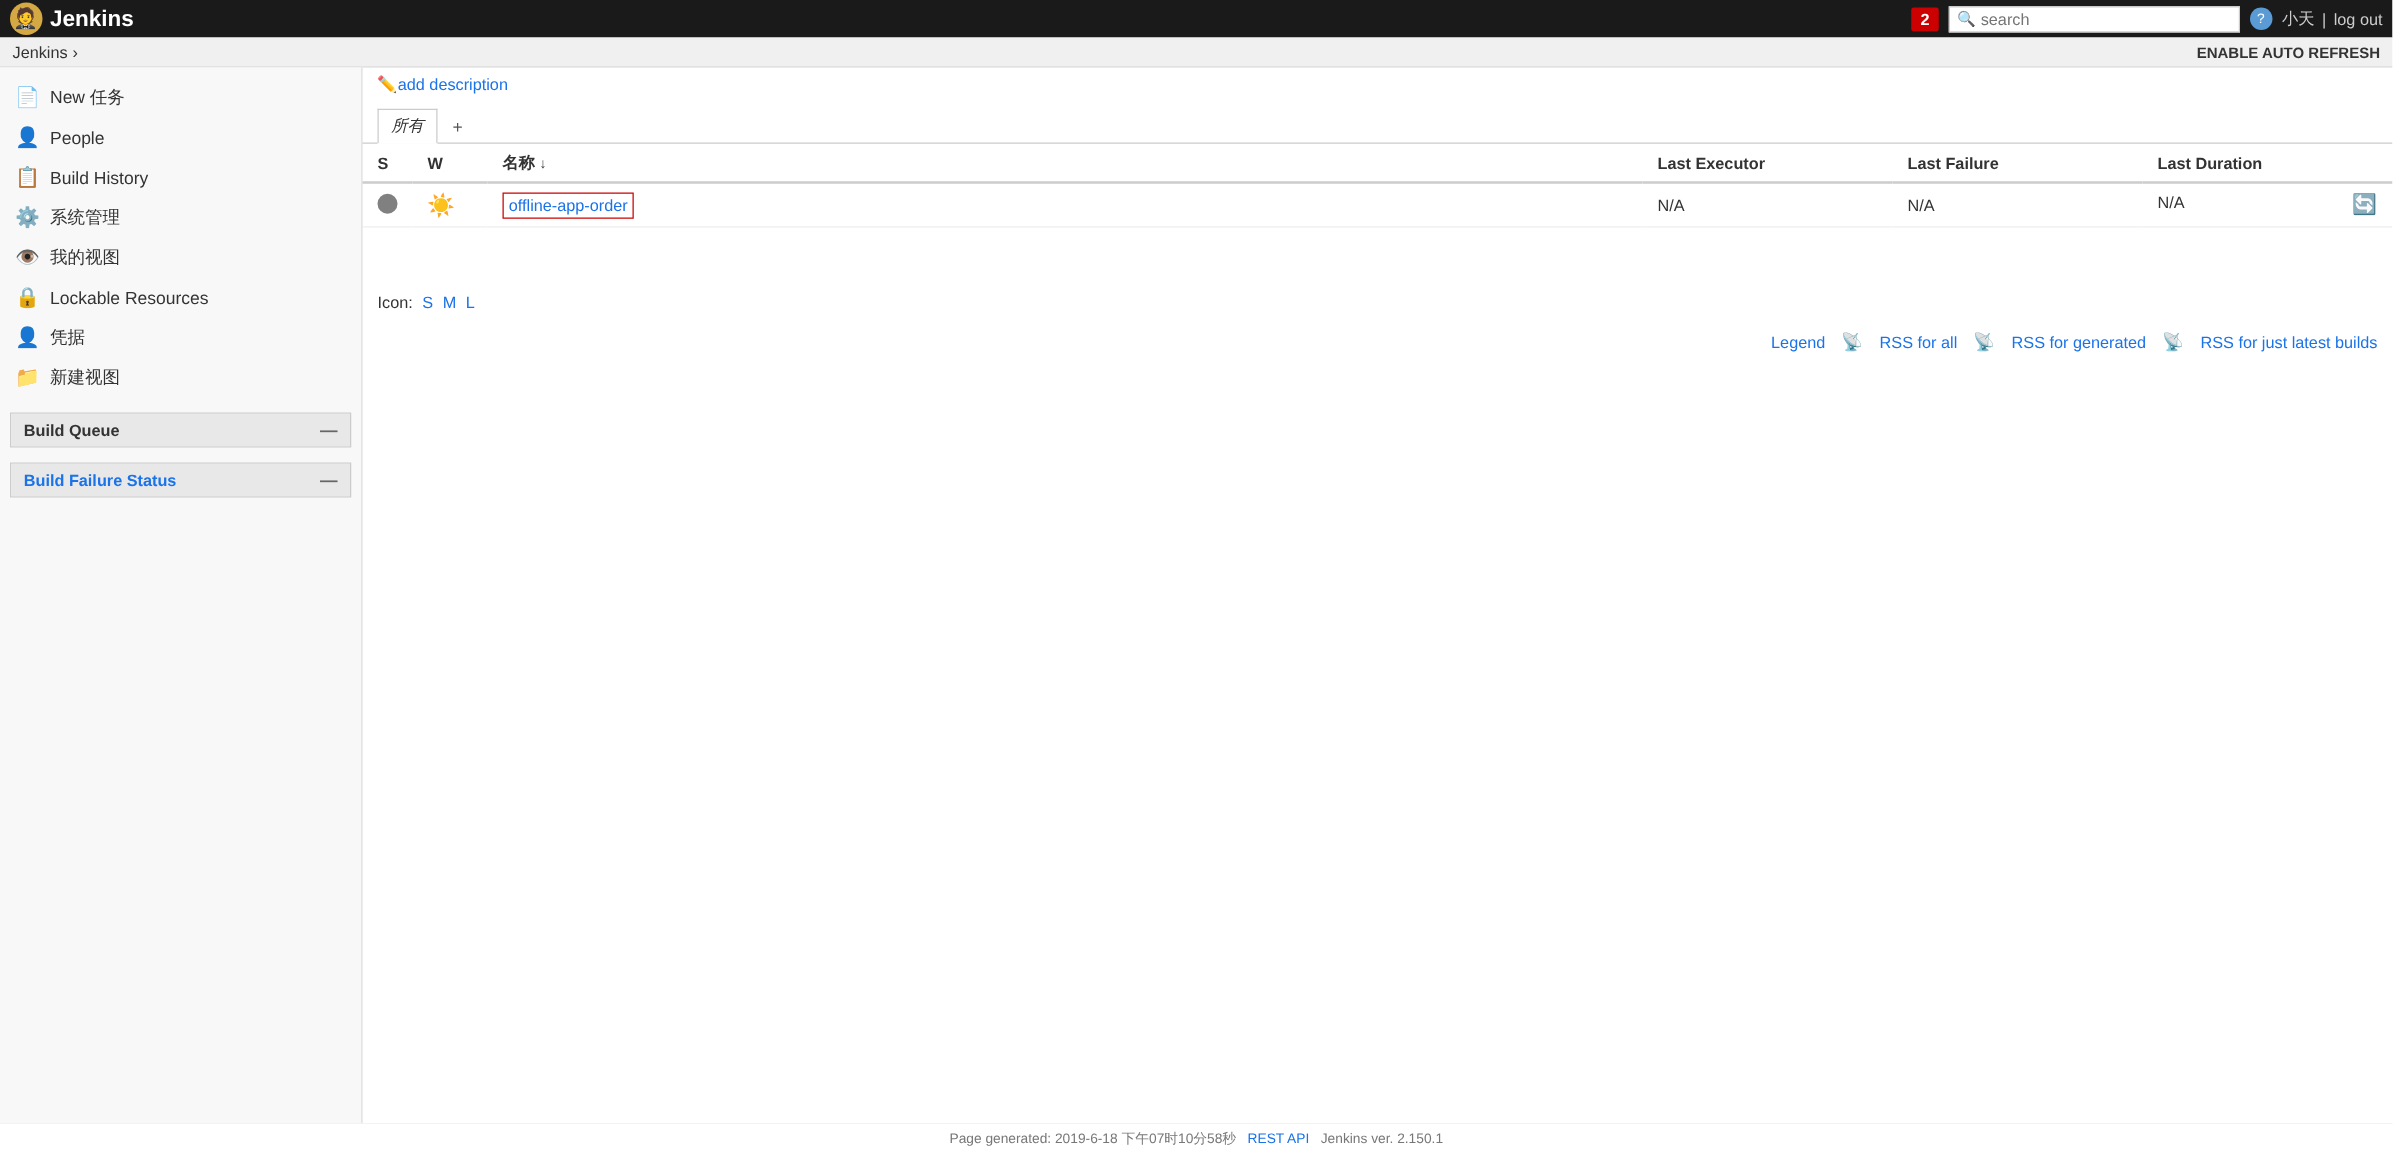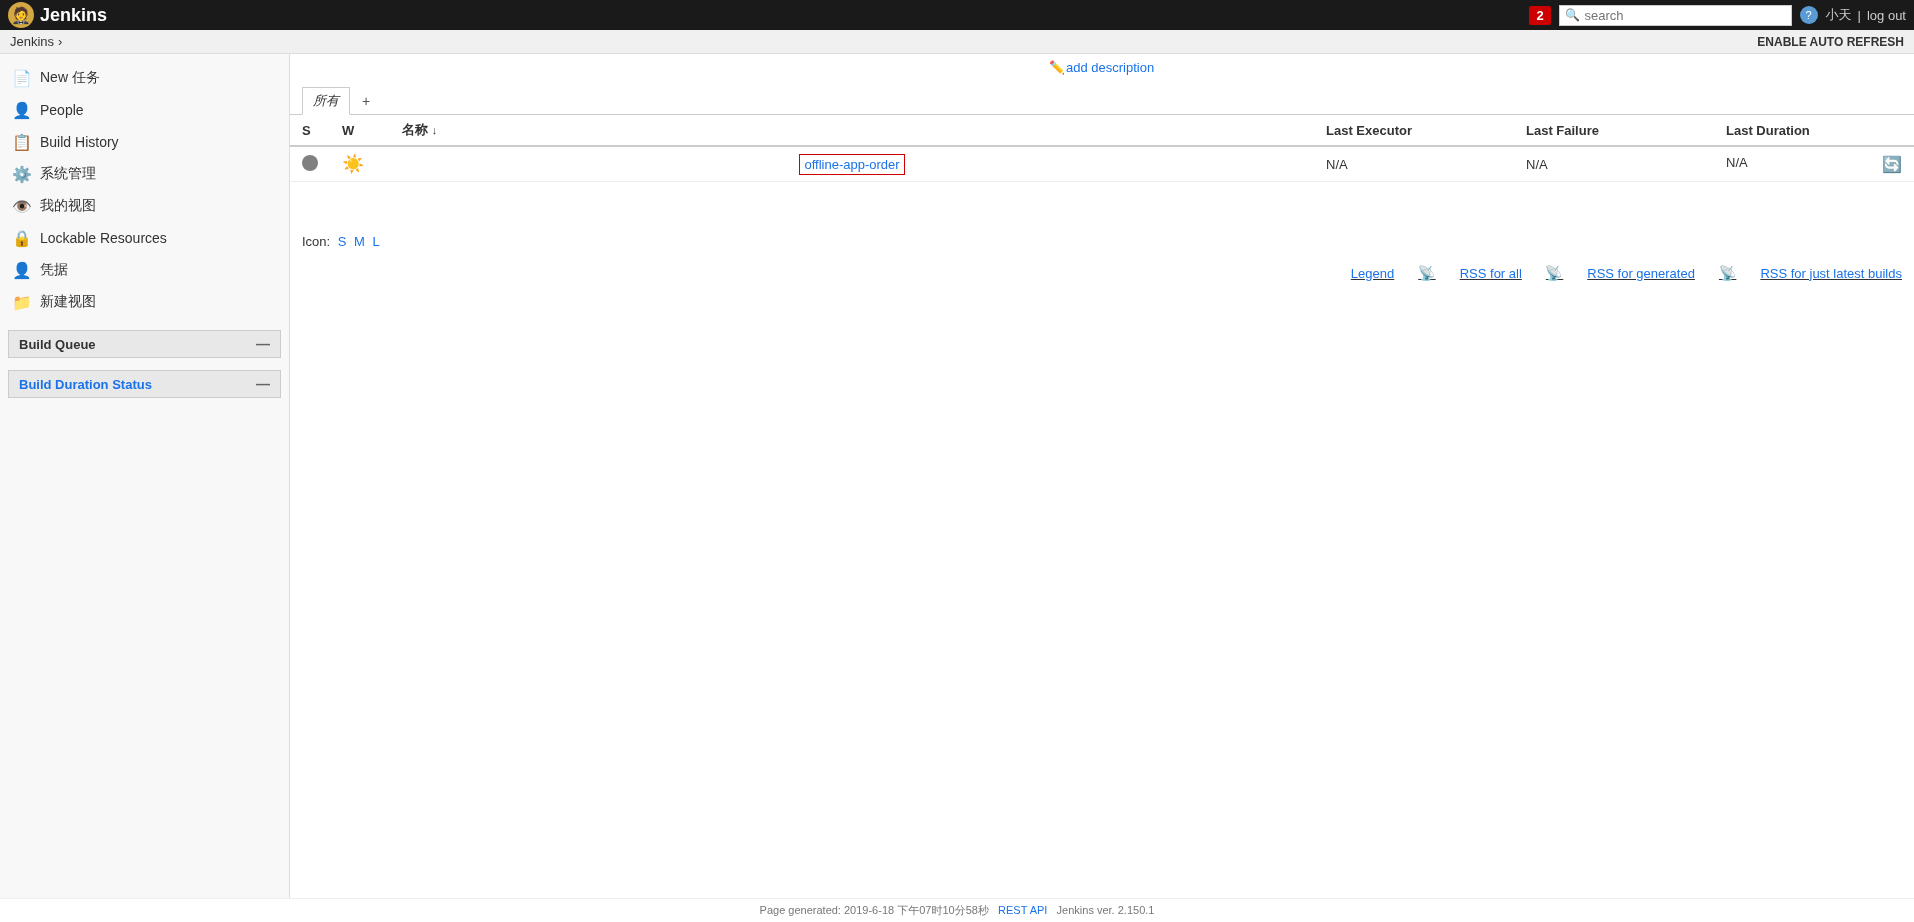--- a/index.html
+++ b/index.html
@@ -167,21 +167,21 @@
     }
 
     
     #main {
       flex: 1;
       padding: 0;
     }
 
     
     #add-description {
-      text-align: center;
+      text-align: left;
       padding: 6px 12px;
       font-size: 13px;
     }
     #add-description a {
       color: #1a73e8;
       text-decoration: none;
     }
 
     
     #tabs-bar {
@@ -230,21 +230,21 @@
       color: #333;
       white-space: nowrap;
     }
     #jobs-table td {
       padding: 6px 12px;
       border-bottom: 1px solid #eee;
       font-size: 13px;
     }
     .col-s { width: 40px; }
     .col-w { width: 60px; }
-    .col-name { min-width: 200px; text-align: center; }
+    .col-name { min-width: 200px; }
     .col-last-success { width: 200px; }
     .col-last-failure { width: 200px; }
     .col-last-duration { width: 200px; }
 
     .status-icon-grey {
       width: 16px;
       height: 16px;
       border-radius: 50%;
       background: #808080;
       display: inline-block;
@@ -271,24 +271,23 @@
       text-decoration: none;
       margin-left: 4px;
     }
 
     
     #footer-links {
       text-align: right;
       padding: 8px 12px;
       font-size: 13px;
       display: flex;
-      gap: 24px;
+      gap: 13px;
       justify-content: flex-end;
       align-items: center;
-      text-decoration: underline;
     }
     #footer-links a {
       color: #1a73e8;
       text-decoration: none;
     }
     .rss-icon {
       color: #ff8800;
       font-size: 14px;
     }
 
@@ -385,21 +384,21 @@
 
     <div class="sidebar-section">
       <div class="sidebar-section-header">
         <span>Build Queue</span>
         <span class="collapse-icon">—</span>
       </div>
     </div>
 
     <div class="sidebar-section">
       <div class="sidebar-section-header">
-        <a href="#" style="color:#1a73e8;font-weight:bold;">Build Duration Status</a>
+        <a href="#" style="color:#1a73e8;font-weight:bold;">Build Failure Status</a>
         <span class="collapse-icon">—</span>
       </div>
     </div>
   </div>
 
   <div id="main">
 
     <div id="add-description">
       <a href="#">✏️add description</a>
     </div>

